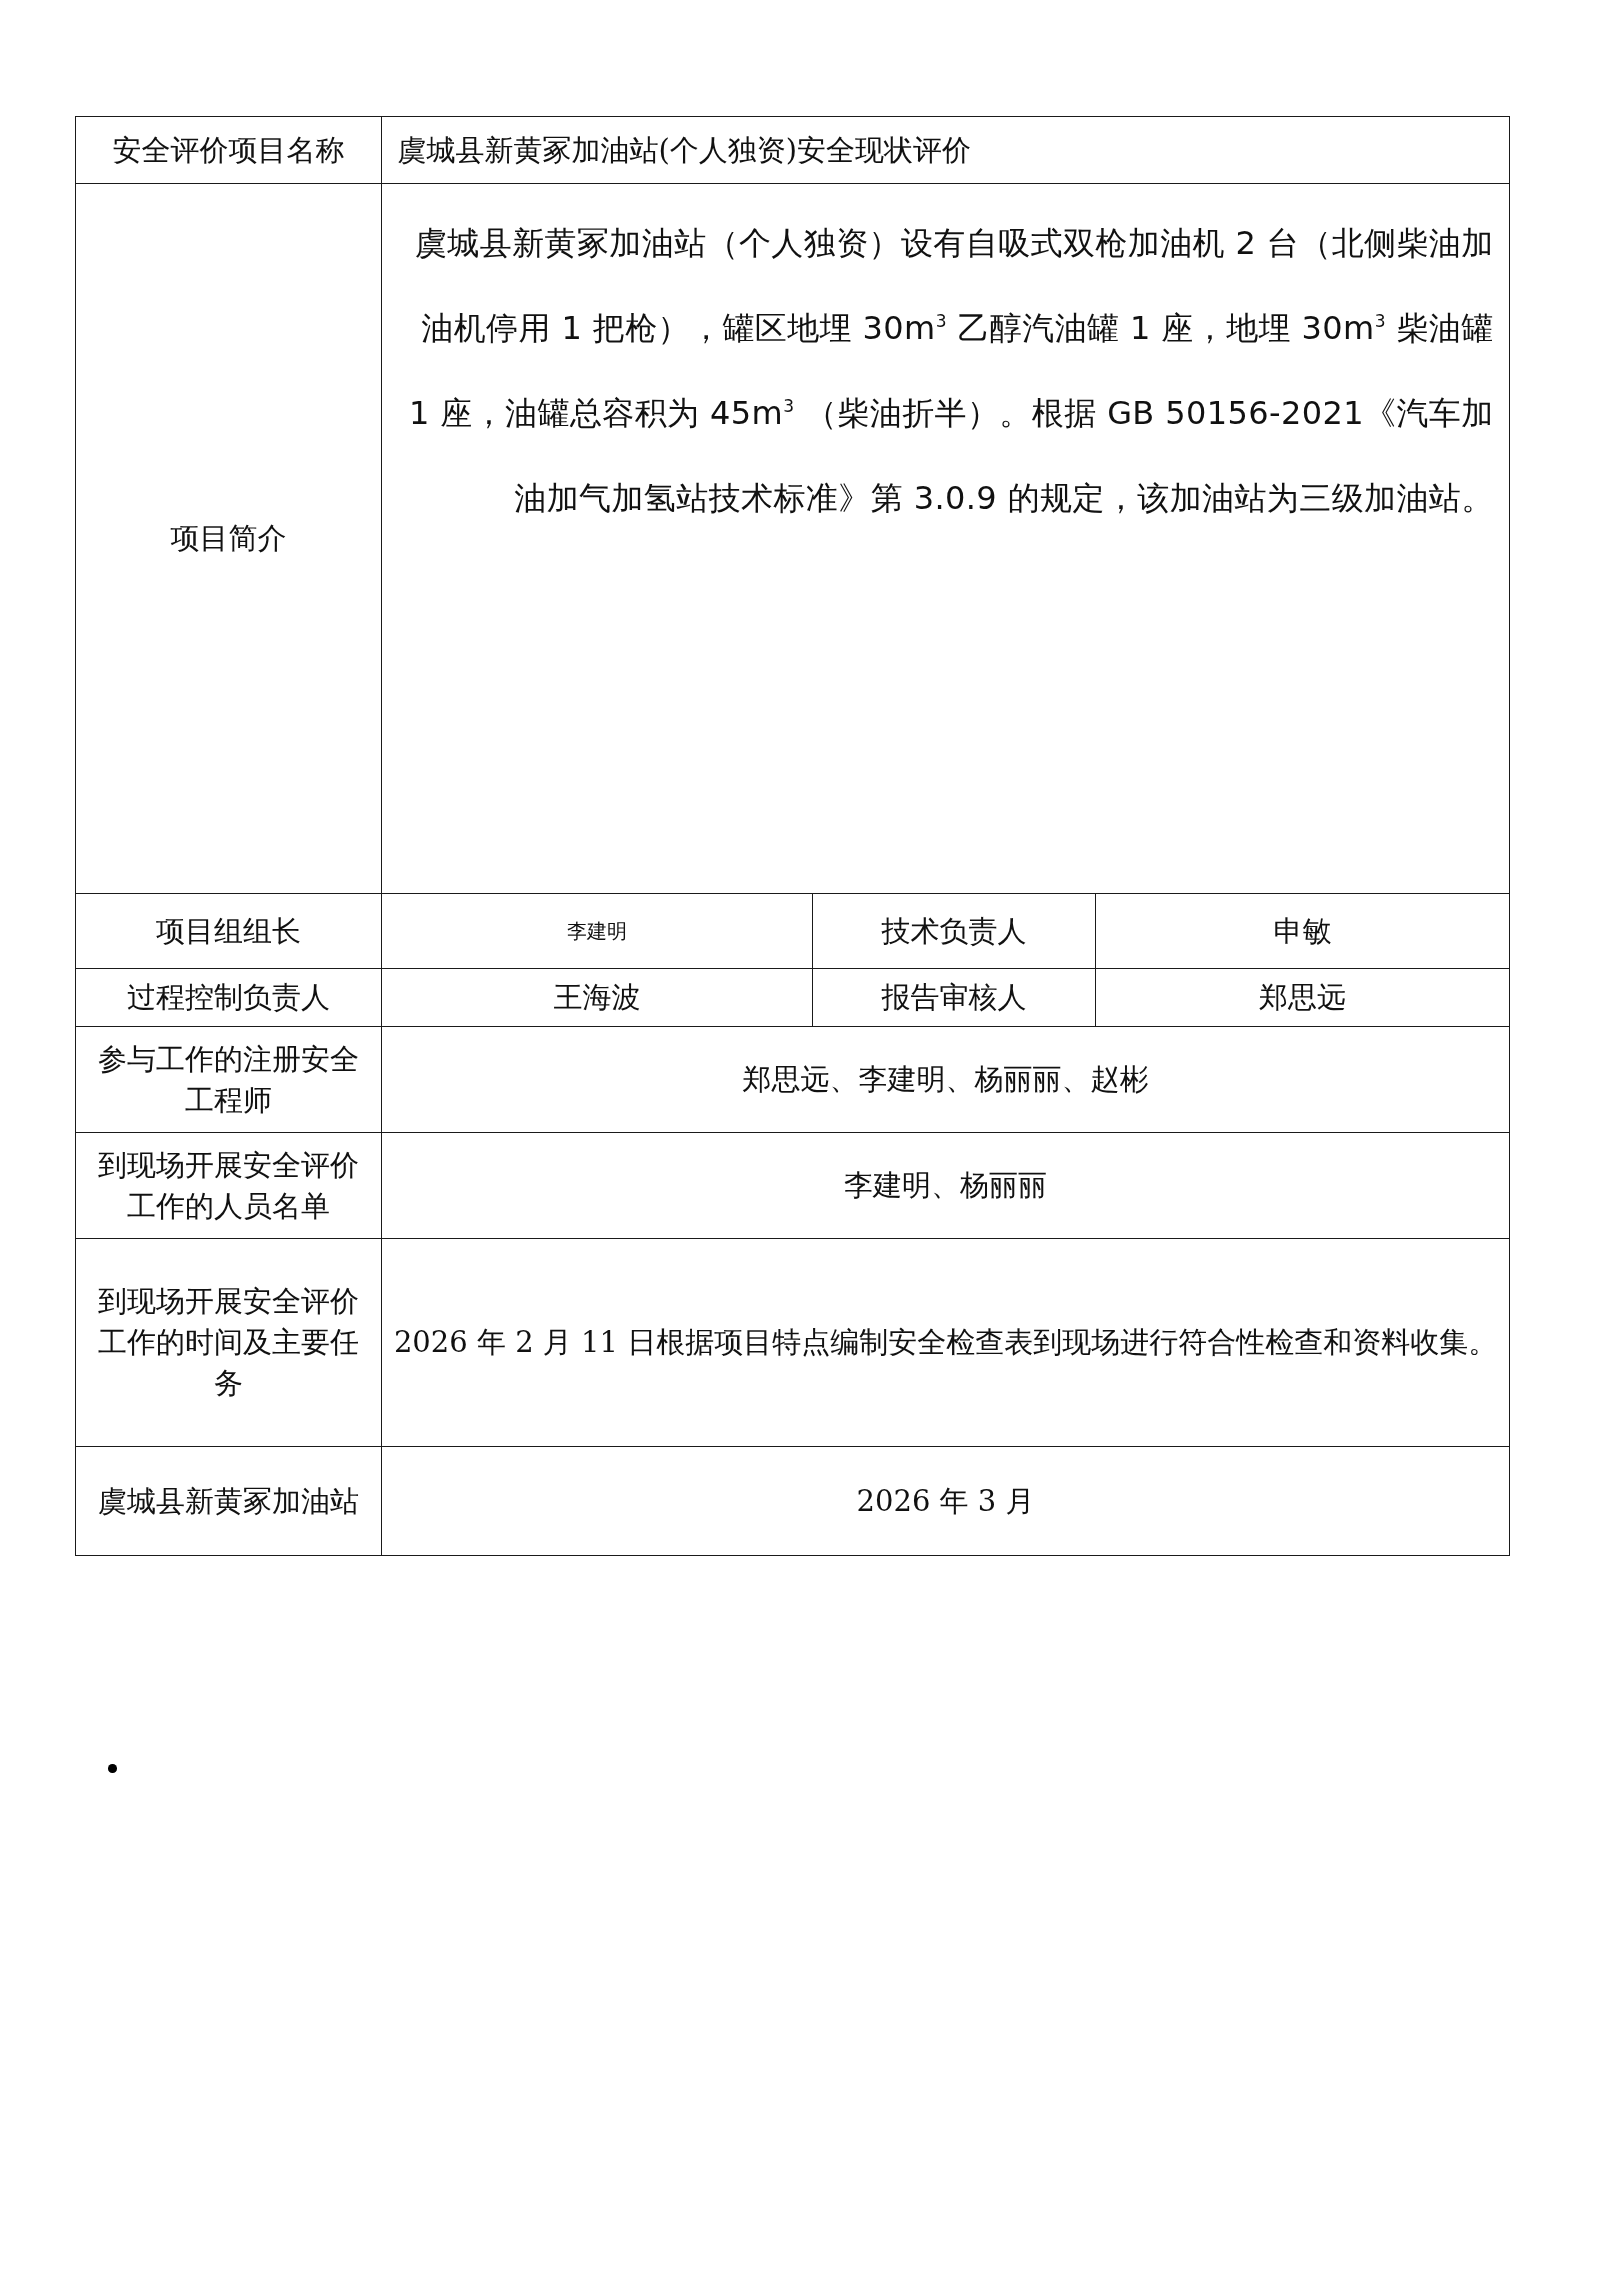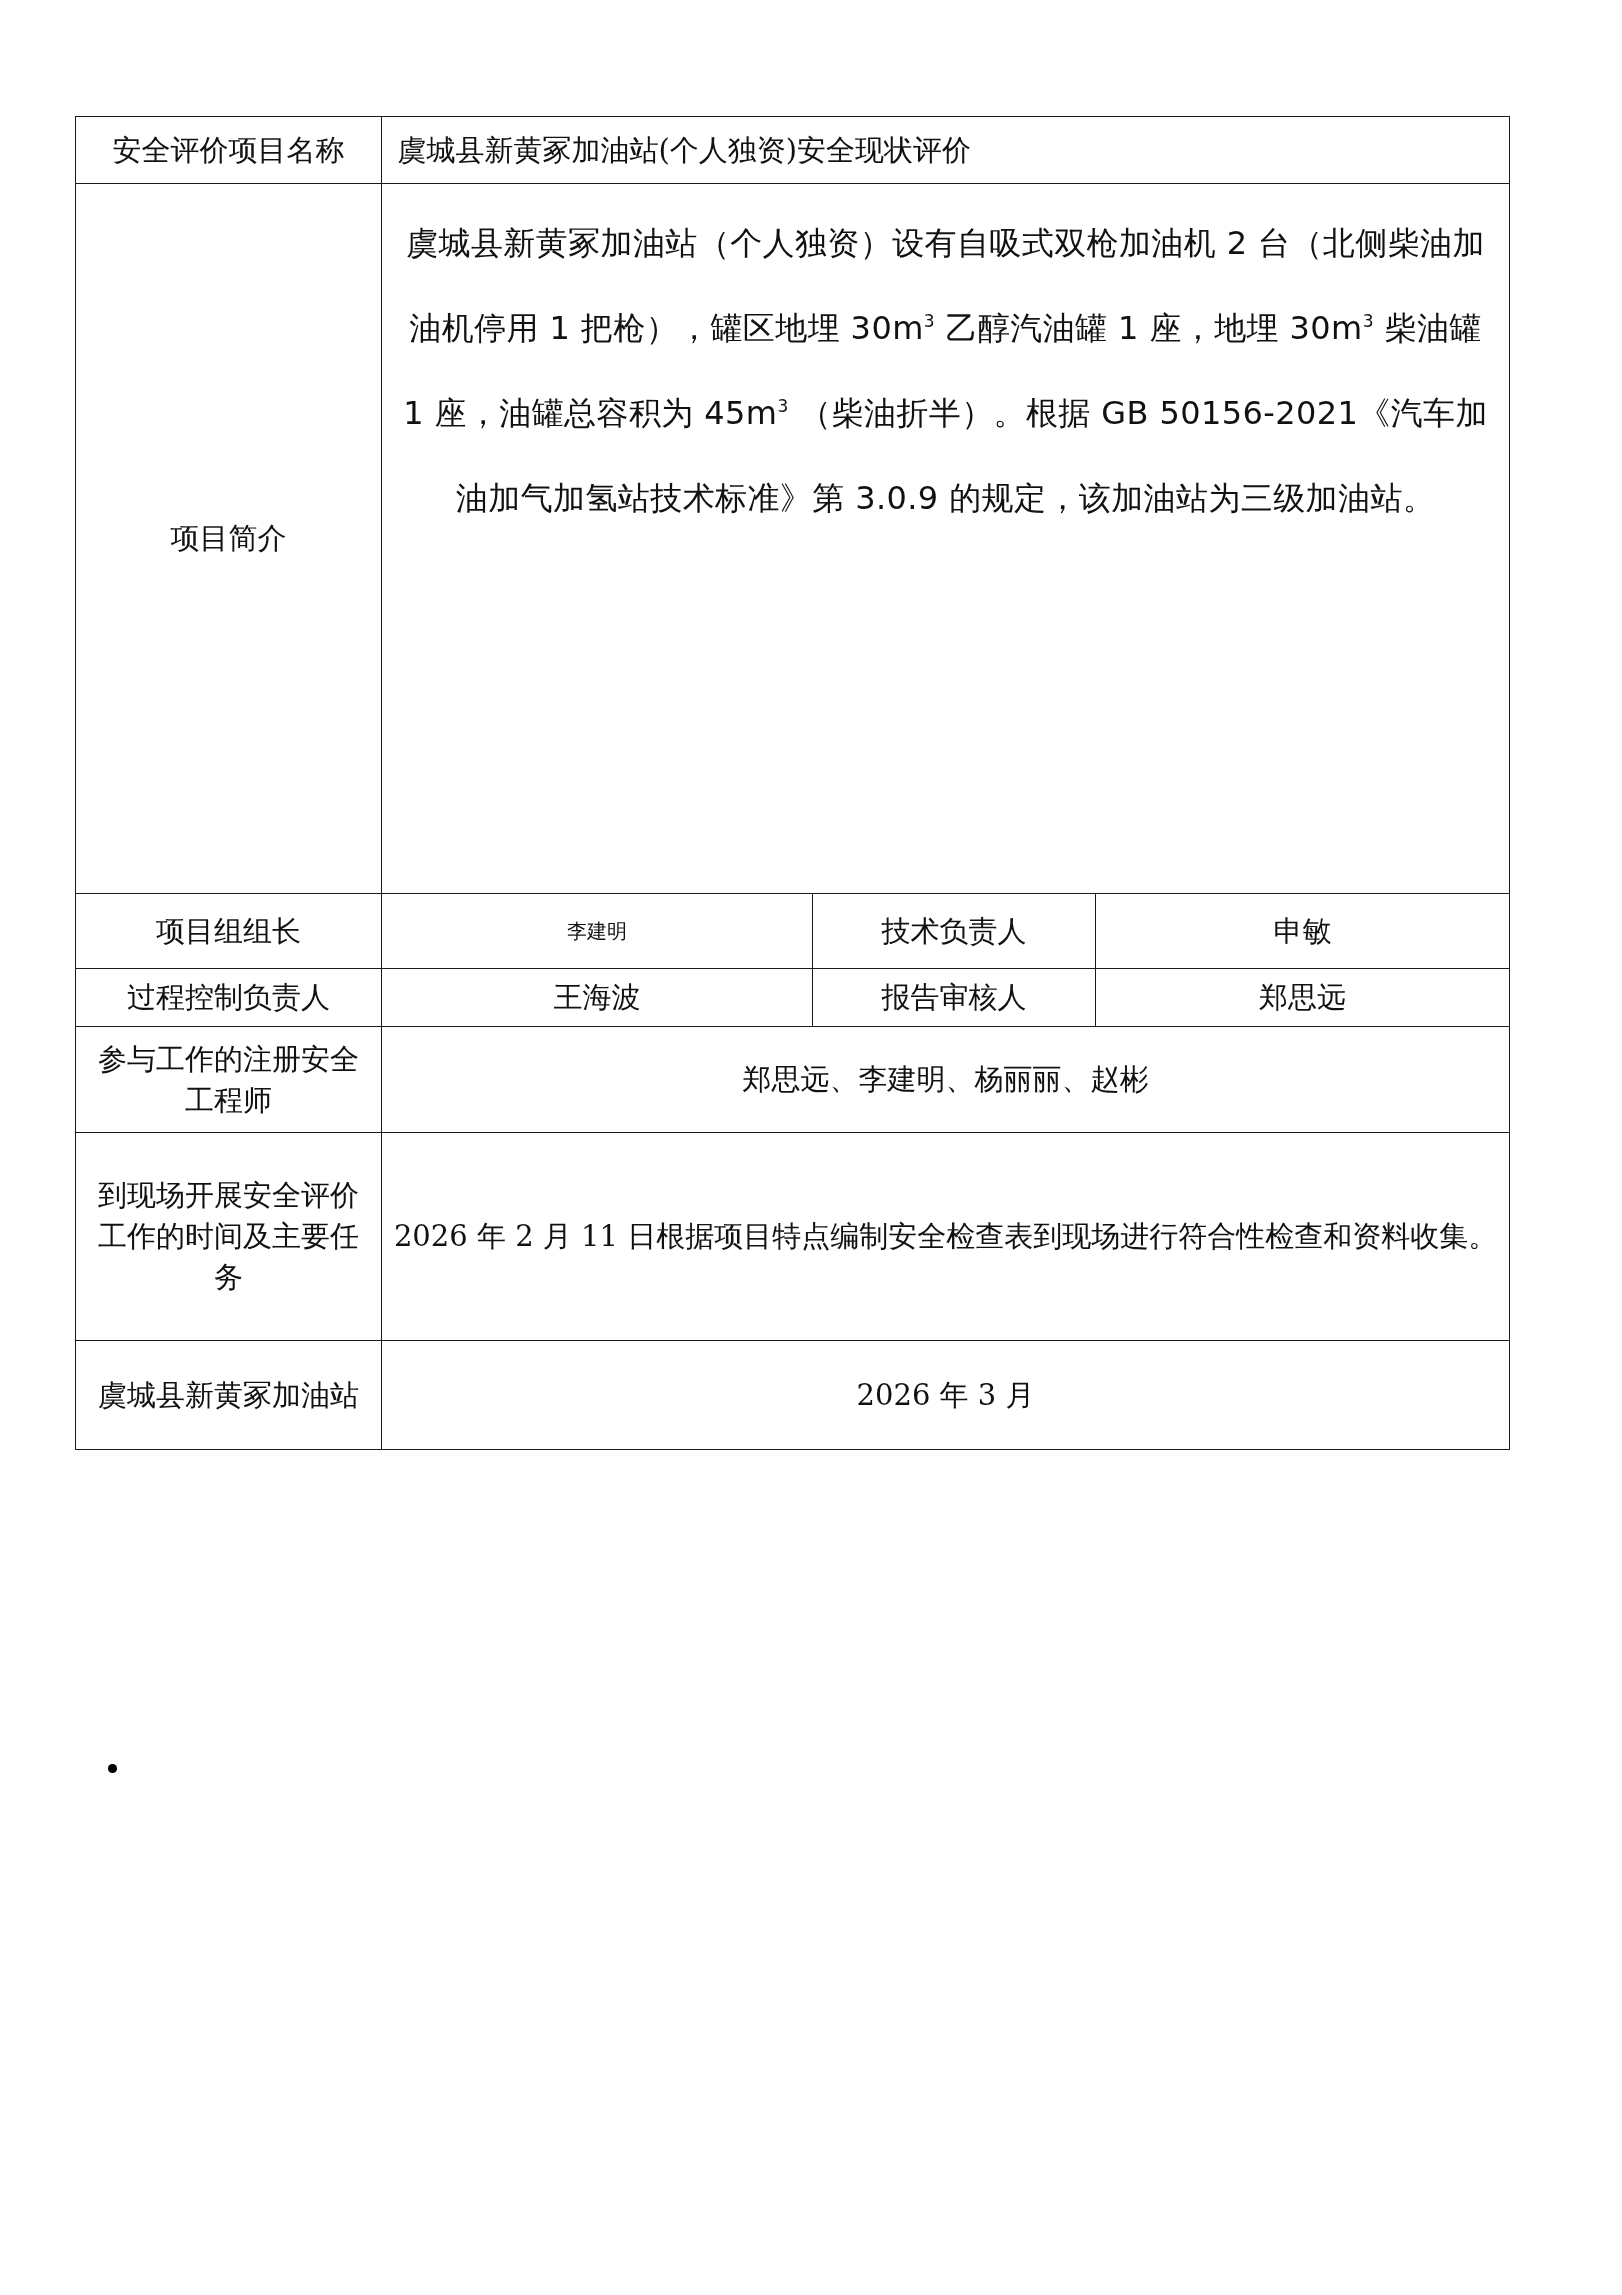--- a/index.html
+++ b/index.html
@@ -45,21 +45,21 @@
     }
     table.info-table td.label {
       padding: 0 15.4px;
     }
     table.info-table td.value-left {
       text-align: left;
       padding-left: 15.4px;
       margin-top: 36px;
     }
     table.info-table td.intro {
-      text-align: center;
+      text-align: right;
       vertical-align: top;
       padding: 17px 15.4px 0 15.4px;
       font-family: "DejaVu Sans", "Liberation Sans", sans-serif;
       font-size: 32px;
       line-height: 85px;
       letter-spacing: 0.4px;
     }
     table.info-table td.intro sup {
       font-size: 17px;
       line-height: 0;
@@ -105,20 +105,24 @@
       <tr style="height:58px">
         <td class="label">过程控制负责人</td>
         <td>王海波</td>
         <td>报告审核人</td>
         <td>郑思远</td>
       </tr>
       <tr style="height:106px">
         <td class="label">参与工作的注册安全工程师</td>
         <td colspan="3">郑思远、李建明、杨丽丽、赵彬</td>
       </tr>
+      <tr style="height:106px">
+        <td class="label">到现场开展安全评价工作的人员名单</td>
+        <td colspan="3">李建明、杨丽丽</td>
+      </tr>
       <tr style="height:208px">
         <td class="label">到现场开展安全评价工作的时间及主要任务</td>
         <td colspan="3">2026 年 2 月 11 日根据项目特点编制安全检查表到现场进行符合性检查和资料收集。</td>
       </tr>
       <tr style="height:109px">
         <td class="label">虞城县新黄冢加油站</td>
         <td colspan="3">2026 年 3 月</td>
       </tr>
     </tbody>
   </table>

